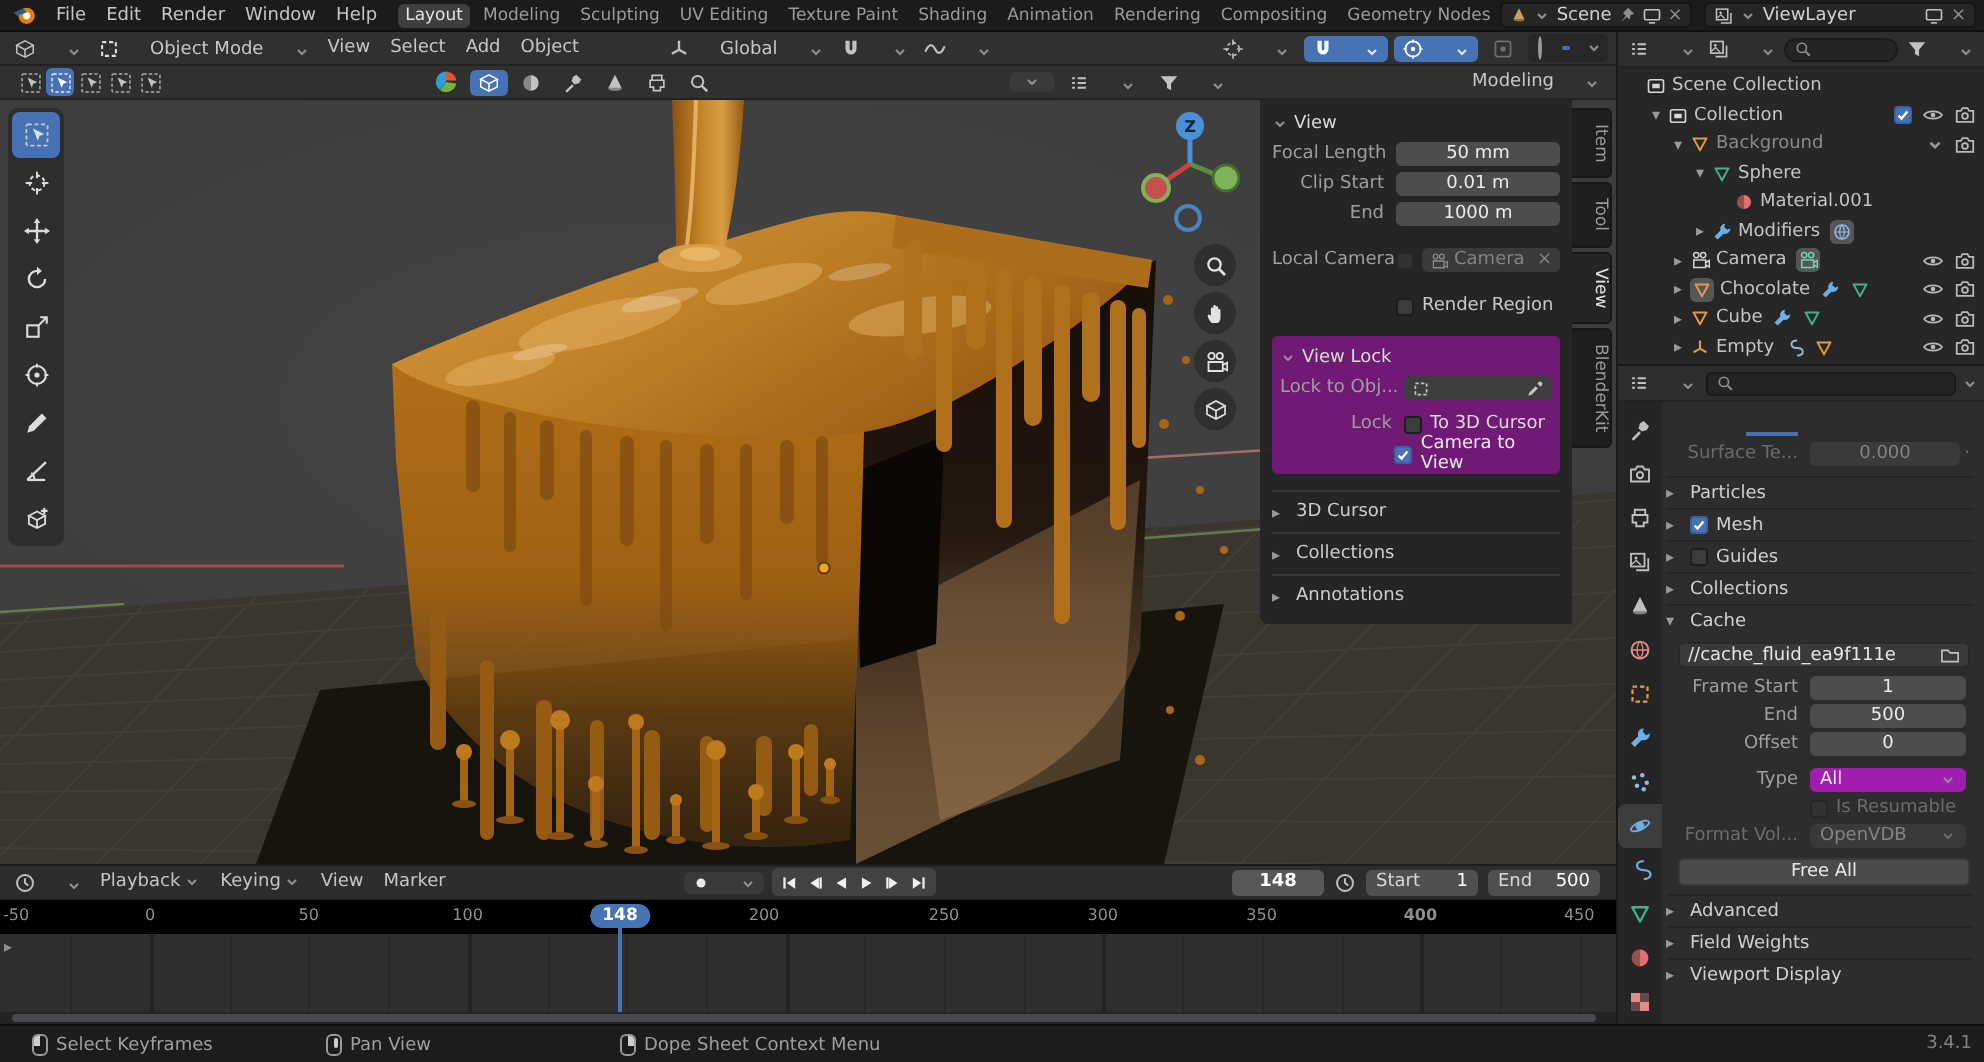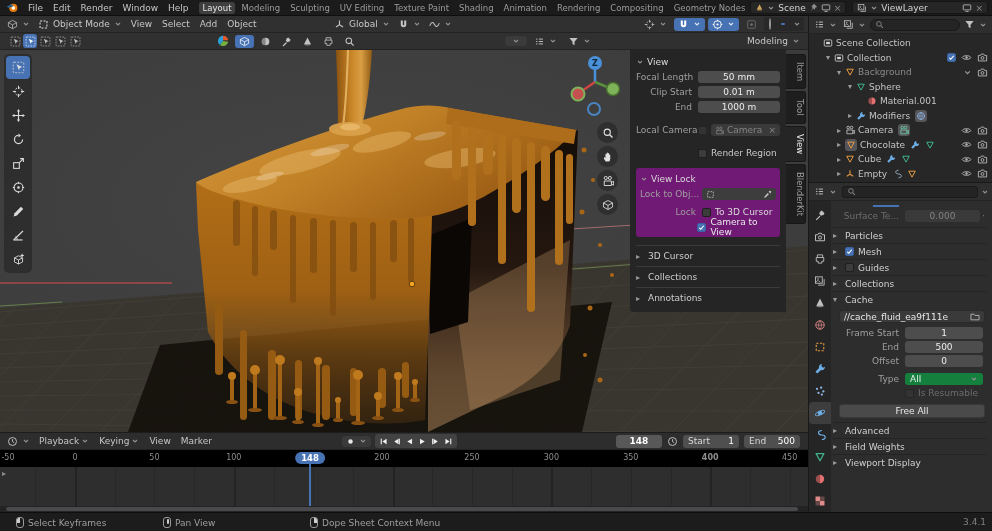--- a/index.html
+++ b/index.html
@@ -15,21 +15,21 @@
   
   .topbar{left:0;top:0;width:992px;height:16px;background:#1b1b1b;display:flex;align-items:center;border-bottom:1px solid #0f0f0f}
   .menu-item{padding:1px 5px;color:#c6c6c6;border-radius:3px}
   .ws-tab{padding:1px 4px;margin:0 1px;color:#9b9b9b;font-size:8.5px;border-radius:3px;white-space:nowrap}
   .ws-tab.active{background:#3f3f3f;color:#e4e4e4}
   .idwidget{display:flex;align-items:center;gap:3px;height:13px;padding:0 4px;background:#262626;border:1px solid #161616;border-radius:3px}
   .idwidget .lbl{color:#d2d2d2}
   
   .vhead{left:0;top:16px;width:808px;height:17px;background:#303030;border-bottom:1px solid #232323;display:flex;align-items:center}
   .thead{left:0;top:33px;width:808px;height:17px;background:#303030;border-bottom:1px solid #232323;display:flex;align-items:center}
-  .hbtn{display:flex;align-items:center;gap:4px;padding:1px 4px;border-radius:3px;white-space:nowrap}
+  .hbtn{display:flex;align-items:flex-end;gap:15px;padding:1px 4px;border-radius:3px;white-space:nowrap}
   .hbtn.on{background:#4772b3}.hbtn.on .ic{color:#fff}
   .hbtn.dim .ic{color:#6d6d6d}
   .shadegrp{display:flex;align-items:center;gap:2px;background:#282828;border-radius:3px;padding:1px 3px;height:14px}
   .sph{width:9px;height:9px;border-radius:50%;background:#a0a0a0}
   .sph.wire{background:transparent;border:1.5px solid #9a9a9a}
   .sph.rend{background:radial-gradient(circle at 35% 30%,#fdfdfd,#555)}
   .sphwrap{padding:1px 2px;border-radius:3px}
   .sphwrap.on{background:#4772b3}
   .selbtn{width:14px;height:14px;display:flex;align-items:center;justify-content:center;border-radius:3px}
   .selbtn.on{background:#4772b3}.selbtn.on .ic{color:#fff}
@@ -70,21 +70,21 @@
   .orow .lbl{margin-left:3px;white-space:nowrap}
   .orow.gray .lbl{color:#8a8a8a}
   .obox{background:#56565a;border-radius:3px;padding:1px;display:flex}
   .oright{position:absolute;right:4px;display:flex;gap:5px;align-items:center}
   
   .props{left:808px;top:182px;width:184px;height:330px;background:#2d2d2d;border-left:1px solid #191919;border-top:1px solid #191919}
   .phead{height:18px;background:#2e2e2e;border-bottom:1px solid #222;display:flex;align-items:center;gap:3px;padding:0 3px}
   .ptabs{position:absolute;left:0;top:18px;width:22px;height:312px;background:#252525;display:flex;flex-direction:column;align-items:center;padding-top:3px}
   .ptab{width:22px;height:22px;display:flex;align-items:center;justify-content:center}
   .ptab.active{background:#3d3d3d;border-radius:4px 0 0 4px}
-  .pbody{position:absolute;left:22px;top:19px;width:162px;height:312px;padding:3px 6px 0 2px;overflow:hidden}
+  .pbody{position:absolute;left:22px;top:30px;width:162px;height:312px;padding:3px 6px 0 2px;overflow:hidden}
   .prow{display:flex;align-items:center;height:14px}
   .plab{width:72px;text-align:right;padding-right:6px;color:#9f9f9f;white-space:nowrap}
   .plab.dis{color:#6c6c6c}
   .panelhdr{display:flex;align-items:center;gap:4px;height:16px;color:#d0d0d0;border-top:1px solid #242424}
   .pathfld{height:13px;background:#3a3a3a;border:1px solid #2a2a2a;border-radius:3px;display:flex;align-items:center;padding:0 4px;color:#e6e6e6;gap:3px;margin:3px 2px 3px 6px}
   .bigbtn{height:14px;background:#4a4a4a;border:1px solid #393939;border-radius:3px;display:flex;align-items:center;justify-content:center;color:#e8e8e8;margin:4px 2px 4px 6px}
   
   .tlhead{left:0;top:432px;width:808px;height:18px;background:#2d2d2d;border-top:1px solid #1c1c1c;border-bottom:1px solid #232323;display:flex;align-items:center}
   .ruler{left:0;top:450px;width:808px;height:17px;background:#000000}
   .tick{position:absolute;top:3px;transform:translateX(-50%);color:#8f8f8f;font-size:8px}
@@ -1268,32 +1268,42 @@
           <span class="fld">500</span>
           <span style="width:4px"></span>
         </div>
       <div class="prow">
           <span class="plab">Offset</span>
           <span class="fld">0</span>
           <span style="width:4px"></span>
         </div>
       <div class="prow" style="margin-top:4px">
         <span class="plab">Type</span>
-        <span class="fld" style="background:#15803d;justify-content:space-between;padding:0 5px">
+        <span class="fld" style="background:#a21caf;justify-content:space-between;padding:0 5px">
           <span>All</span>
           <svg class="chevi">
               <use href="#i-chev"></use>
             </svg>
         </span>
         <span style="width:4px"></span>
       </div>
       <div class="prow">
         <span class="plab"></span>
         <span class="chk dis"></span>
         <span style="margin-left:4px;color:#6c6c6c">Is Resumable</span>
+      </div>
+      <div class="prow">
+        <span class="plab dis">Format Vol...</span>
+        <span class="fld dis" style="justify-content:space-between;padding:0 5px">
+          <span>OpenVDB</span>
+          <svg class="chevi" style="color:#6c6c6c">
+              <use href="#i-chev"></use>
+            </svg>
+        </span>
+        <span style="width:4px"></span>
       </div>
       <div class="bigbtn">Free All</div>
       <div id="ppanels-bottom">
           <div class="panelhdr">
             <span class="disc">▸</span>
             <span>Advanced</span>
           </div>
           <div class="panelhdr">
             <span class="disc">▸</span>
             <span>Field Weights</span>

